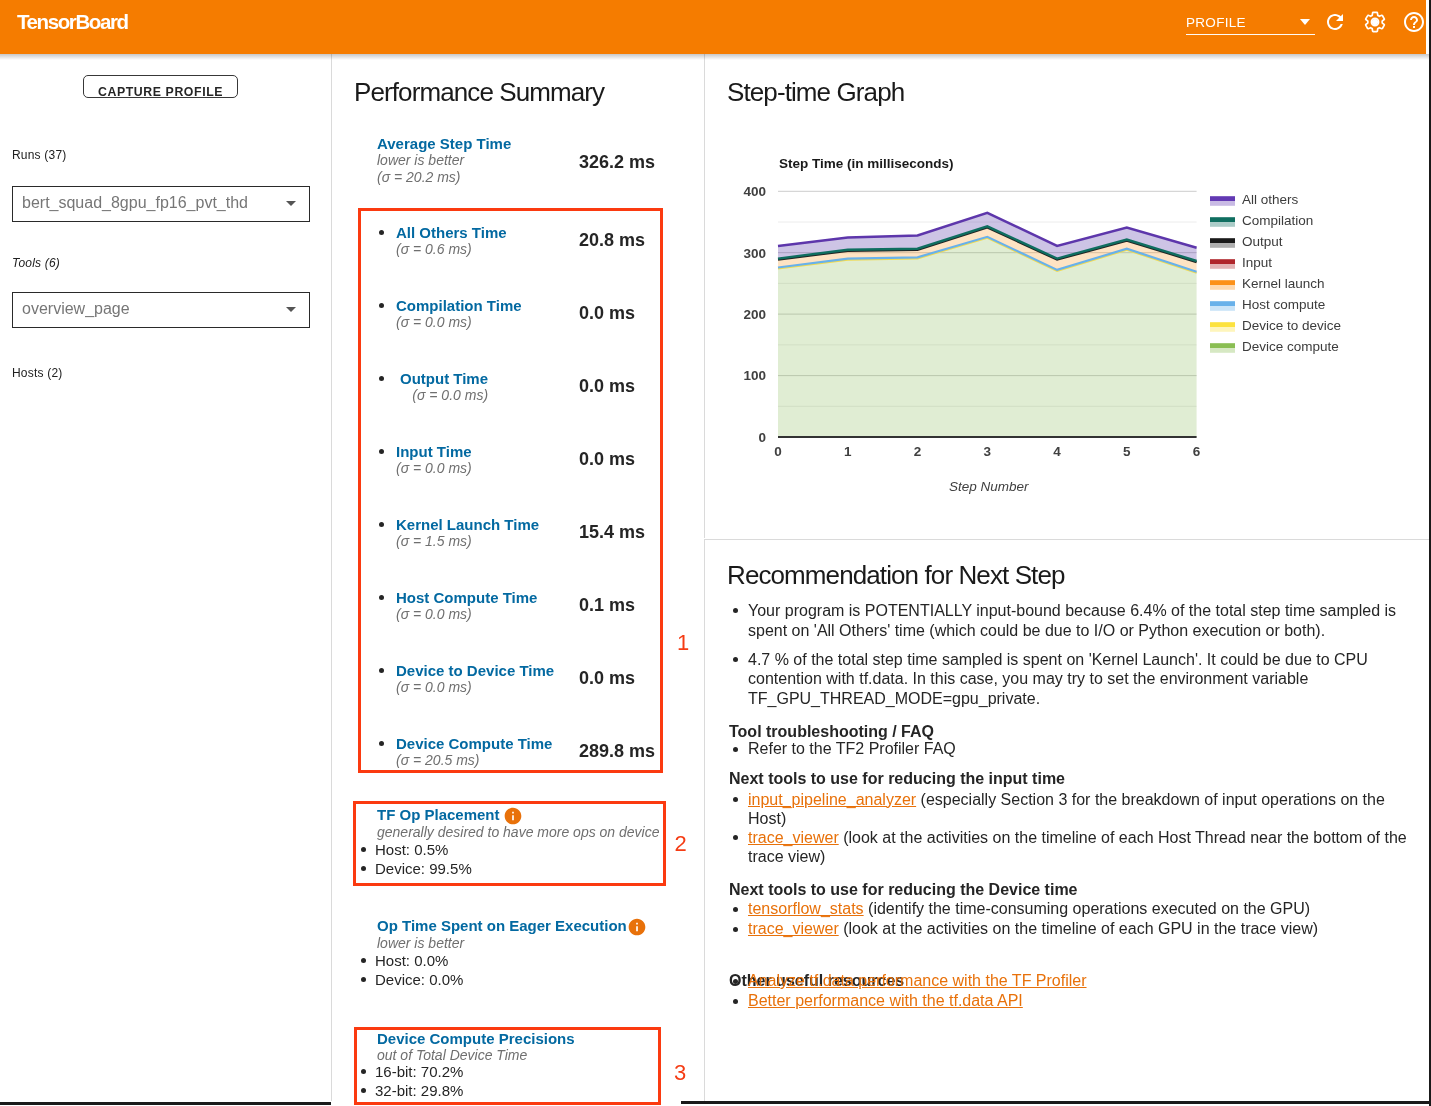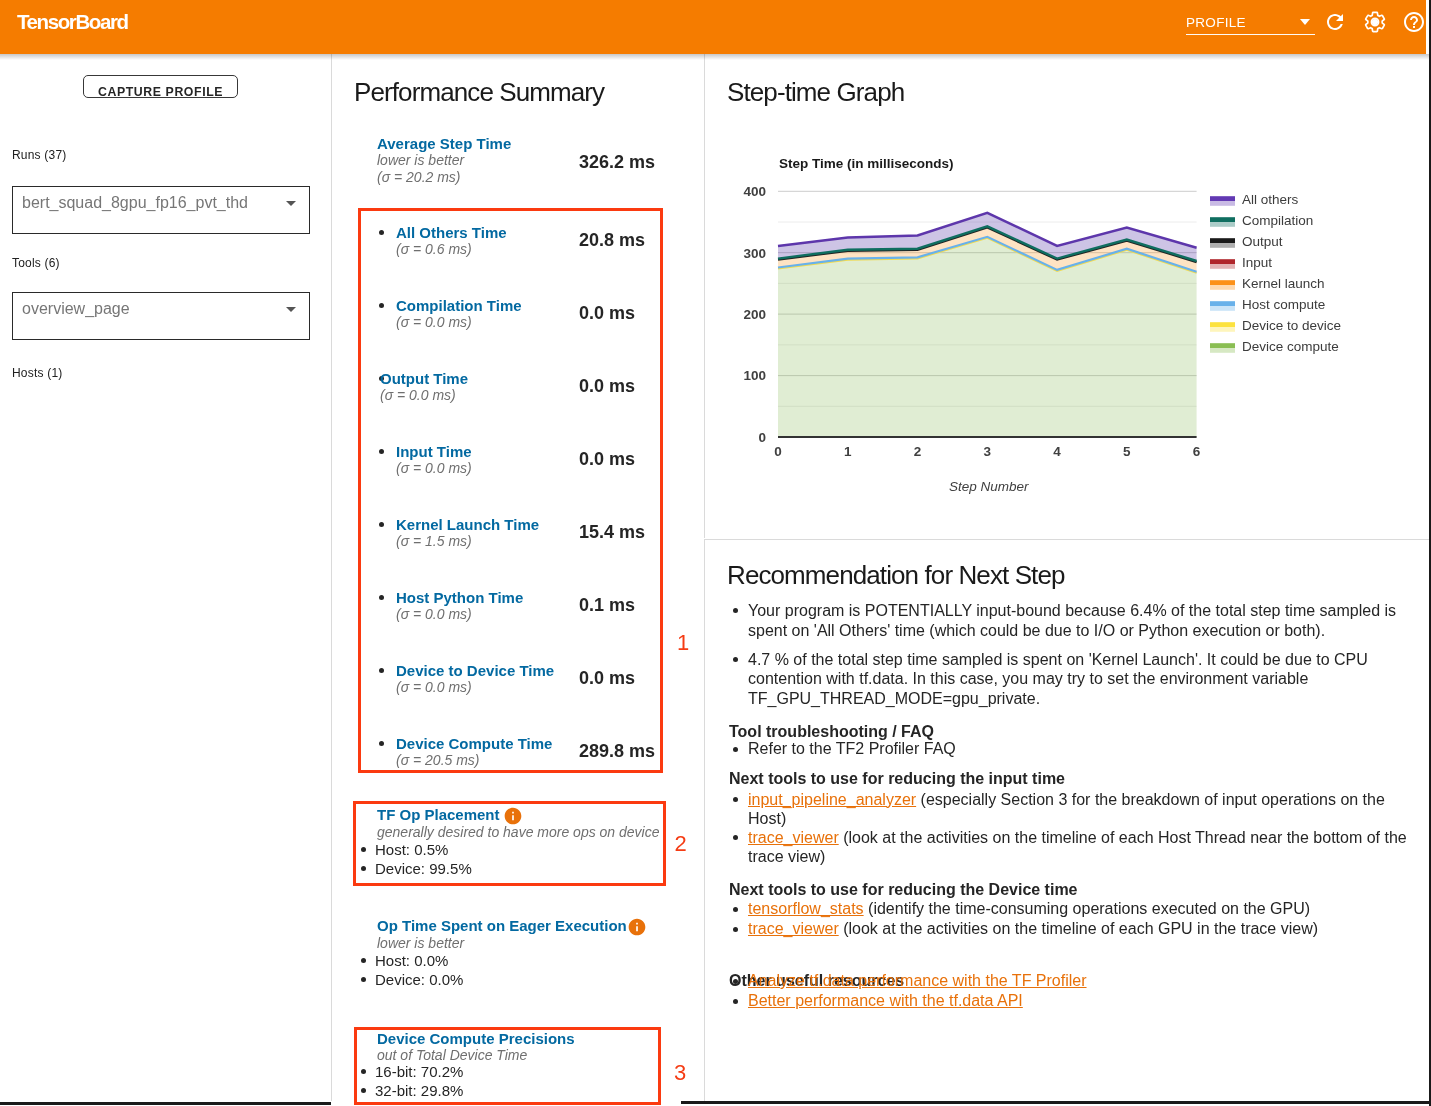--- a/index.html
+++ b/index.html
@@ -25,21 +25,21 @@
     border-left:1px solid #dadada; }
   #reccard { position:absolute; left:704px; top:539px; width:726px; height:562px; background:#fff;
     border-left:1px solid #dadada; border-top:1px solid #dadada; }
   #rightline { position:absolute; left:1429px; top:0; width:2px; height:1106px; background:#1a1a1a; z-index:9; }
   
   
   .capbtn { position:absolute; left:83px; width:155px; height:23px; border:1.4px solid #383838;
     border-radius:5px; background:#fff; text-align:center; line-height:32px; font-size:12.3px;
     font-weight:bold; letter-spacing:0.6px; color:#252525; }
   .sblabel { position:absolute; left:12px; font-size:12px; letter-spacing:0.2px; color:#212121; }
-  .sbselect { position:absolute; left:12px; width:298px; height:48px; border:1.5px solid #2a2a2a; background:#fff; }
+  .sbselect { position:absolute; left:12px; width:298px; height:36px; border:1.5px solid #2a2a2a; background:#fff; }
   .sbselect .val { position:absolute; left:9px; top:7px; font-size:16px; color:#767676; }
   .sbselect .arr { position:absolute; right:13px; top:14px; width:0; height:0;
     border-left:5.5px solid transparent; border-right:5.5px solid transparent; border-top:5.5px solid #555; }
   
   h2.title { position:absolute; font-size:26px; font-weight:normal; letter-spacing:-0.9px; color:#1a1a1a; }
   .redbox { position:absolute; border:3px solid #fb3a10; }
   .rednum { position:absolute; color:#f53c14; font-size:22px; }
   .mrow-label { font-size:15px; font-weight:bold; color:#0369a1; }
   .mrow-sigma { font-size:14px; font-style:italic; color:#6f6f6f; }
   .mrow-val { font-size:18px; font-weight:bold; color:#252525; }
@@ -51,26 +51,26 @@
 </head>
 <body>
 <div id="page">
   <div id="sidebar">
     <div class="capbtn" style="top:21.4px;">CAPTURE PROFILE</div>
     <div class="sblabel" style="top:93.5px;">Runs (37)</div>
     <div class="sbselect" style="top:131.5px;">
         <span class="val">bert_squad_8gpu_fp16_pvt_thd</span>
         <span class="arr"></span>
       </div>
-    <div class="sblabel" style="top:201.5px;">Tools (6)</div>
+    <div class="sblabel" style="top:201.5px;font-style:italic;">Tools (6)</div>
     <div class="sbselect" style="top:237.8px;">
         <span class="val">overview_page</span>
         <span class="arr"></span>
       </div>
-    <div class="sblabel" style="top:311.5px;">Hosts (1)</div>
+    <div class="sblabel" style="top:311.5px;">Hosts (2)</div>
   </div>
 
   <div id="midcard"></div>
   <div id="stepcard"></div>
   <div id="reccard"></div>
 
   <h2 class="title" style="left:354px; top:76.5px;">Performance Summary</h2>
   <div class="abs" style="left:377px; top:135px; line-height:17px;">
     <div class="mrow-label">Average Step Time</div>
     <div class="mrow-sigma">lower is better</div>
@@ -88,40 +88,40 @@
     <div class="mrow-sigma">(σ = 0.6 ms)</div>
   </div>
   <div class="abs mrow-val" style="left:579px; top:230px;">20.8 ms</div>
   <div class="bullet" style="left:379px; top:303.2px;"></div>
   <div class="abs" style="left:396px; top:296.5px; line-height:17.5px;">
     <div class="mrow-label">Compilation Time</div>
     <div class="mrow-sigma">(σ = 0.0 ms)</div>
   </div>
   <div class="abs mrow-val" style="left:579px; top:303px;">0.0 ms</div>
   <div class="bullet" style="left:379px; top:376.2px;"></div>
-  <div class="abs" style="left:380px; top:369.5px; line-height:17.5px;">
+  <div class="abs" style="left:400px; top:369.5px; line-height:17.5px;text-align:right;">
     <div class="mrow-label">Output Time</div>
     <div class="mrow-sigma">(σ = 0.0 ms)</div>
   </div>
   <div class="abs mrow-val" style="left:579px; top:376px;">0.0 ms</div>
   <div class="bullet" style="left:379px; top:449.2px;"></div>
   <div class="abs" style="left:396px; top:442.5px; line-height:17.5px;">
     <div class="mrow-label">Input Time</div>
     <div class="mrow-sigma">(σ = 0.0 ms)</div>
   </div>
   <div class="abs mrow-val" style="left:579px; top:449px;">0.0 ms</div>
   <div class="bullet" style="left:379px; top:522.2px;"></div>
   <div class="abs" style="left:396px; top:515.5px; line-height:17.5px;">
     <div class="mrow-label">Kernel Launch Time</div>
     <div class="mrow-sigma">(σ = 1.5 ms)</div>
   </div>
   <div class="abs mrow-val" style="left:579px; top:522px;">15.4 ms</div>
   <div class="bullet" style="left:379px; top:595.2px;"></div>
   <div class="abs" style="left:396px; top:588.5px; line-height:17.5px;">
-    <div class="mrow-label">Host Python Time</div>
+    <div class="mrow-label">Host Compute Time</div>
     <div class="mrow-sigma">(σ = 0.0 ms)</div>
   </div>
   <div class="abs mrow-val" style="left:579px; top:595px;">0.1 ms</div>
   <div class="bullet" style="left:379px; top:668.2px;"></div>
   <div class="abs" style="left:396px; top:661.5px; line-height:17.5px;">
     <div class="mrow-label">Device to Device Time</div>
     <div class="mrow-sigma">(σ = 0.0 ms)</div>
   </div>
   <div class="abs mrow-val" style="left:579px; top:668px;">0.0 ms</div>
   <div class="bullet" style="left:379px; top:741.2px;"></div>

